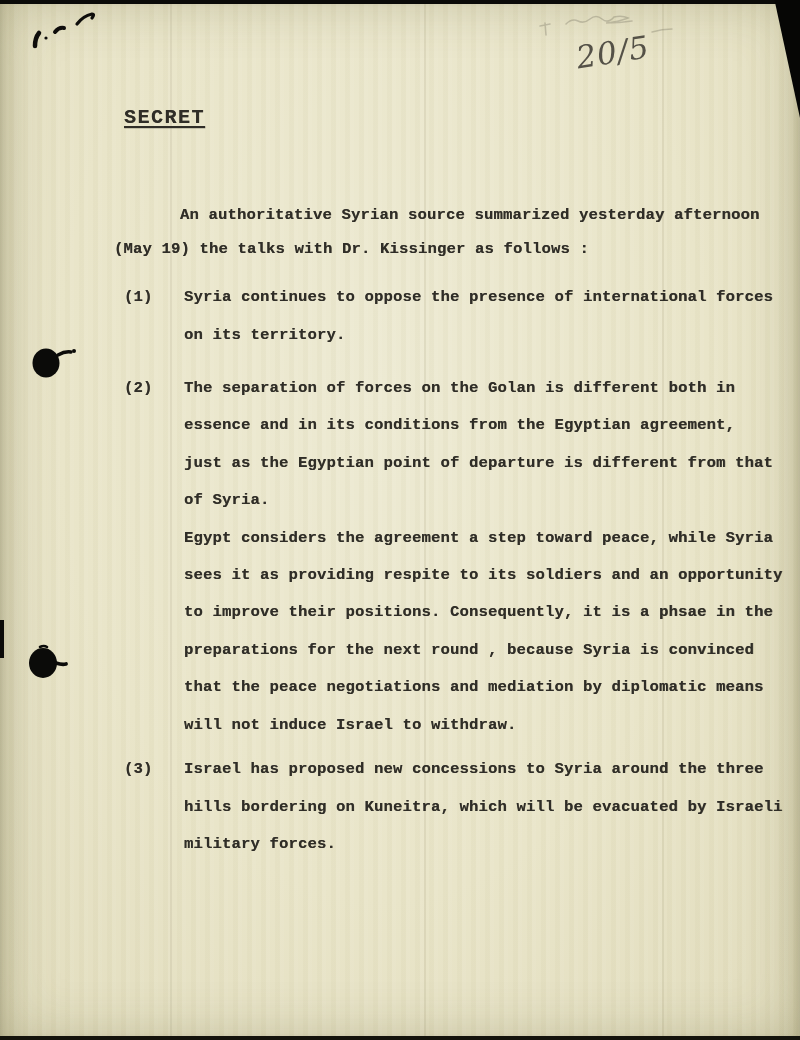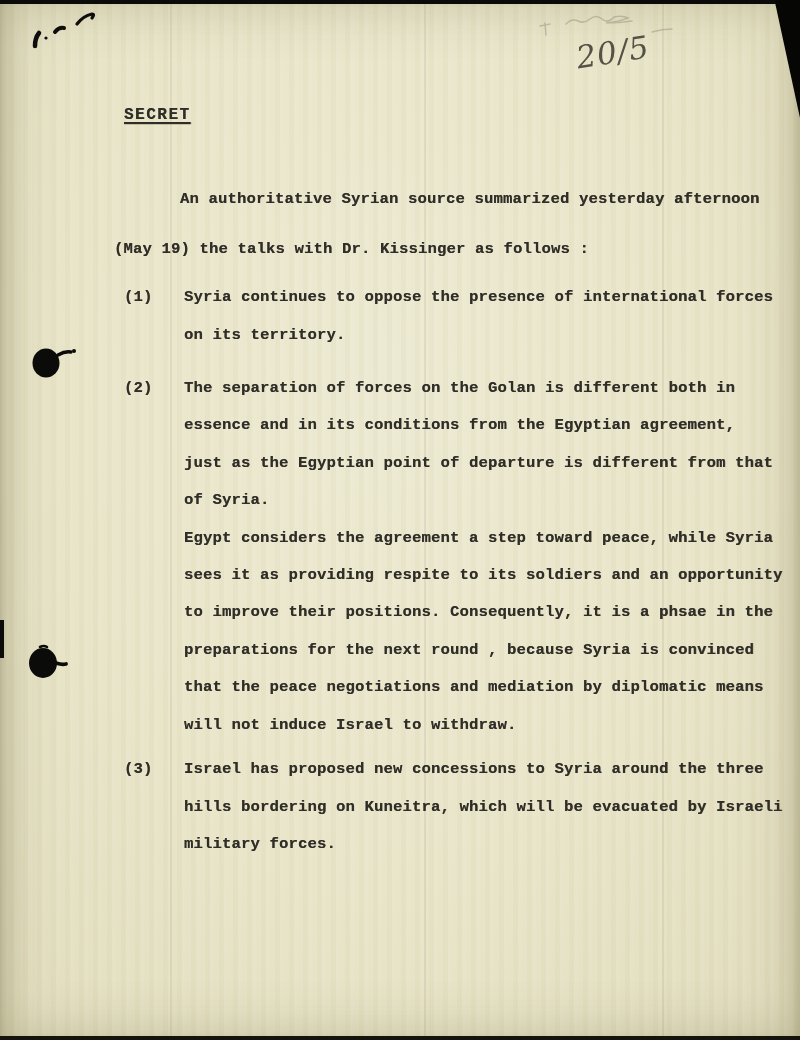--- a/index.html
+++ b/index.html
@@ -26,27 +26,27 @@
   .left-nub{position:absolute;left:0;top:620px;width:4px;height:38px;background:#0b0b09;}
   .typed{
     font-weight:700;
     font-size:15.5px;
     letter-spacing:0.2px;
     text-shadow:0.3px 0.3px 0.6px rgba(38,34,26,0.65);
     white-space:pre;
   }
   .classification{
     position:absolute;left:124px;top:106px;
-    font-size:16px;letter-spacing:1.5px;
+    font-size:20px;letter-spacing:1.5px;
     text-decoration:underline;
     text-decoration-thickness:2px;
     text-underline-offset:3px;
   }
   .line{height:38px;line-height:38px;}
-  .intro-l1{position:absolute;left:180px;top:180px;}
+  .intro-l1{position:absolute;left:180px;top:196px;}
   .intro-l2{position:absolute;left:114px;top:230px;}
   .item{position:absolute;left:124px;}
   .item .num{position:absolute;left:0;top:0;}
   .item .body{position:absolute;left:60px;top:0;width:620px;}
   .item2 .line{height:37.4px;line-height:37.4px;}
   .item3 .line{height:37.5px;line-height:37.5px;}
   .hand-date{
     position:absolute;left:576px;top:34px;
     font-family:"DejaVu Serif",serif;
     font-style:italic;

